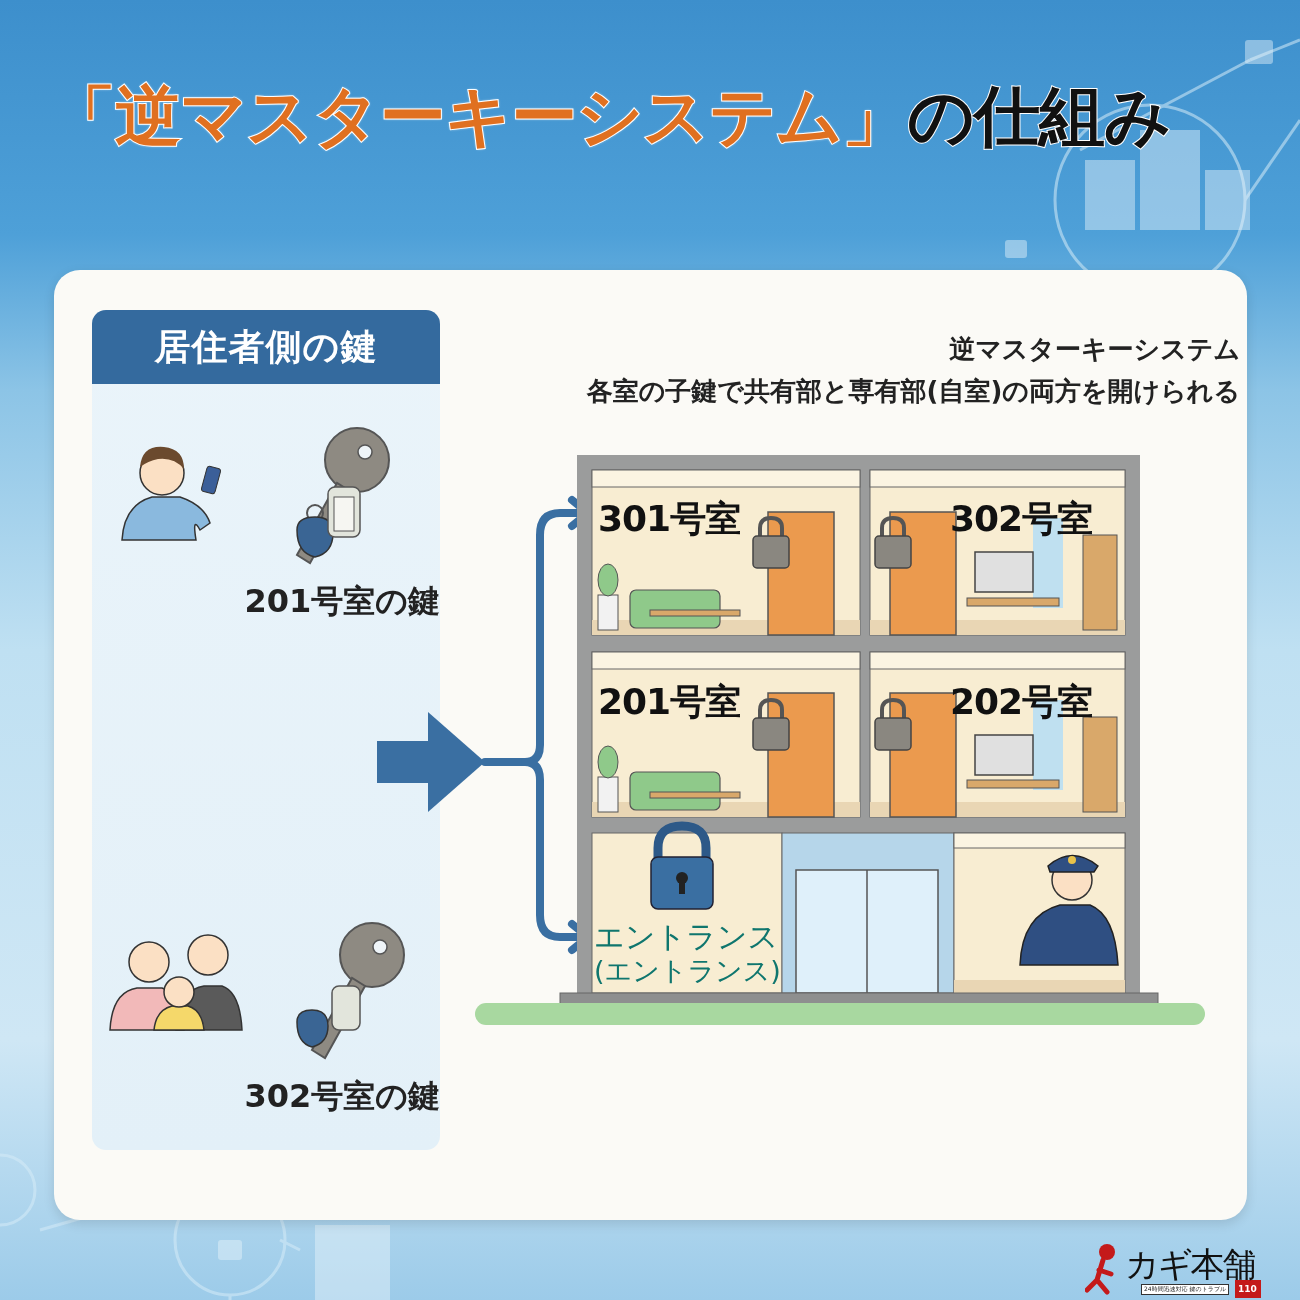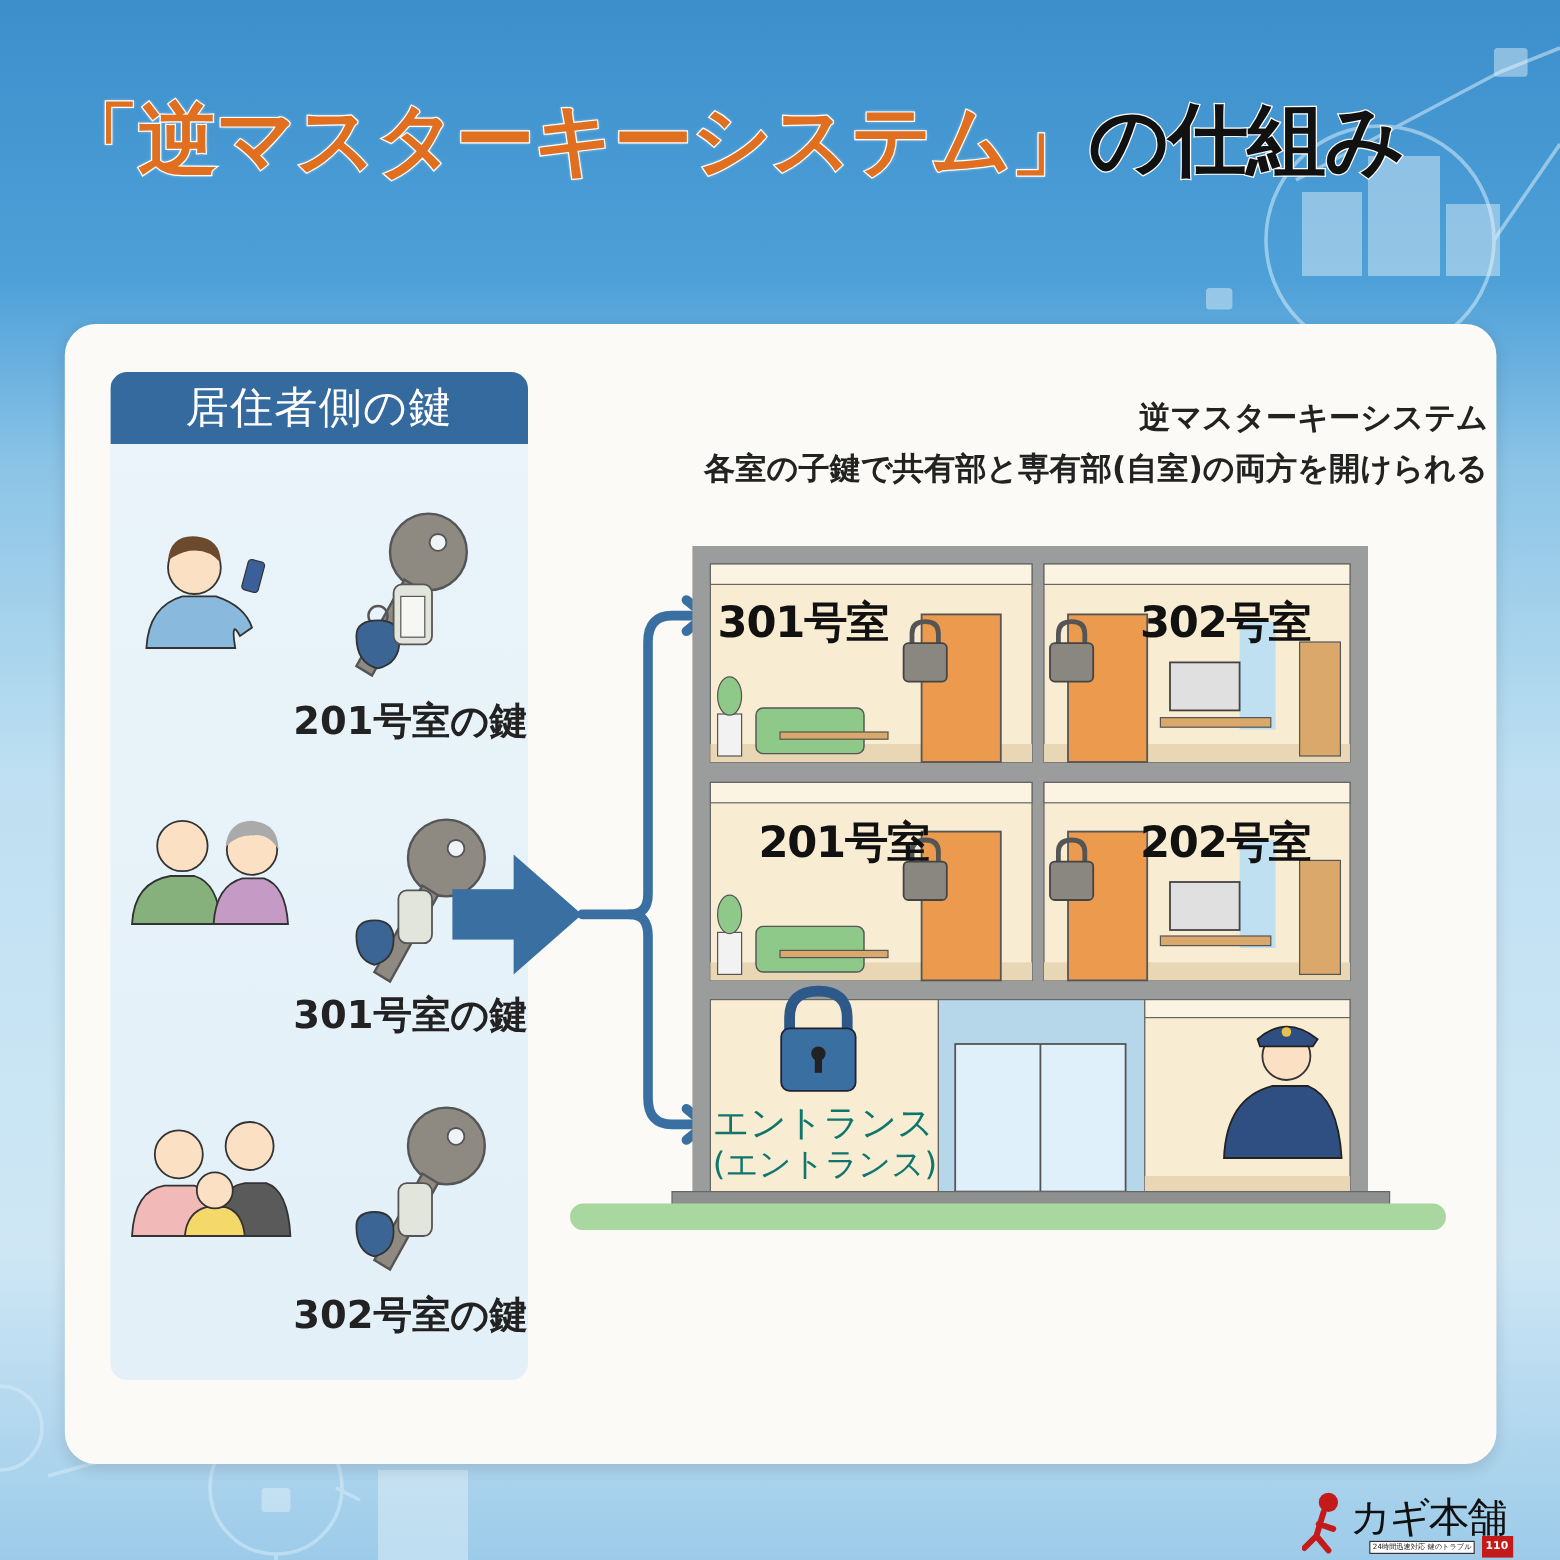--- a/index.html
+++ b/index.html
@@ -4,21 +4,21 @@
 <style>
   *{box-sizing:border-box;margin:0;padding:0}
   body{width:1300px;height:1300px;overflow:hidden;font-family:"DejaVu Sans",sans-serif;position:relative;
     background:linear-gradient(180deg,#3d8fcc 0%,#4ea0d8 18%,#8cc4e6 30%,#bfe0f2 50%,#cfe7f5 80%,#9ccbe9 100%);}
   .bg-decor{position:absolute;inset:0;pointer-events:none}
   .title{position:absolute;left:50px;top:72px;font-size:66px;font-weight:bold;letter-spacing:-1px;white-space:nowrap}
   .title .orange{color:#e07020;-webkit-text-stroke:2px #fff;paint-order:stroke fill;text-shadow:0 0 3px #fff}
   .title .black{color:#111;-webkit-text-stroke:2px #fff;paint-order:stroke fill}
   .card{position:absolute;left:54px;top:270px;width:1193px;height:950px;background:#fbfaf6;border-radius:26px;box-shadow:0 4px 12px rgba(0,0,0,.12)}
   .left-panel{position:absolute;left:92px;top:310px;width:348px;height:840px;background:linear-gradient(180deg,#eaf4fa,#e3f0f8);border-radius:14px;overflow:hidden}
-  .lp-header{height:60px;background:#346a9e;color:#fff;font-size:36px;font-weight:normal;display:flex;align-items:center;justify-content:center;letter-spacing:1px}
+  .lp-header{height:74px;background:#346a9e;color:#fff;font-size:36px;font-weight:bold;display:flex;align-items:center;justify-content:center;letter-spacing:1px}
   .key-item{position:absolute;left:0;width:348px;height:240px}
   .key-label{position:absolute;left:0;width:348px;text-align:right;font-size:32px;font-weight:bold;color:#222}
   .subtitle{position:absolute;left:480px;width:760px;text-align:right;font-size:26px;font-weight:bold;color:#222;line-height:42px;top:328px}
   .room-label{position:absolute;font-size:36px;font-weight:bold;color:#111;letter-spacing:-1px}
   .entr-label{position:absolute;font-size:30px;font-weight:normal;color:#0f766e;line-height:34px}
   .logo{position:absolute;left:1085px;top:1240px;width:180px;height:60px}
 </style>
 </head>
 <body>
 
@@ -71,37 +71,20 @@
       <g>
         <circle cx="223" cy="108" r="8" fill="none" stroke="#555" stroke-width="2"></circle>
         <path d="M205 125 Q205 112 223 112 Q241 112 241 128 Q241 148 223 152 Q205 148 205 125Z" fill="#3a6594" stroke="#333" stroke-width="1.5"></path>
         <rect x="236" y="82" width="32" height="50" rx="7" fill="#e2e5dc" stroke="#555" stroke-width="1.5"></rect>
         <rect x="242" y="92" width="20" height="34" fill="#f6f6f2" stroke="#555" stroke-width="1"></rect>
       </g>
     </svg>
     <div class="key-label" style="top:175px">201号室の鍵</div>
   </div>
 
-  <div class="key-item" style="top:340px">
-    <svg width="348" height="170">
-      <path d="M18 120 Q20 85 50 80 L70 80 Q90 86 92 120 Z" fill="#86b07c" stroke="#333" stroke-width="1.5"></path>
-      <circle cx="60" cy="55" r="21" fill="#fbe0c4" stroke="#333" stroke-width="1.5"></circle>
-      <path d="M86 120 Q88 88 110 82 L128 82 Q146 88 148 120Z" fill="#c59ac4" stroke="#333" stroke-width="1.5"></path>
-      <circle cx="118" cy="58" r="21" fill="#fbe0c4" stroke="#333" stroke-width="1.5"></circle>
-      <path d="M96 56 Q98 34 118 34 Q140 36 140 58 Q132 44 118 46 Q104 46 96 56Z" fill="#aaa"></path>
-      <g transform="translate(225 30)">
-        <circle cx="55" cy="35" r="32" fill="#8e8a82" stroke="#555" stroke-width="2"></circle>
-        <circle cx="63" cy="27" r="7" fill="#eef4f8" stroke="#555" stroke-width="1.5"></circle>
-        <path d="M35 58 L-5 130 L8 138 L48 66 Z" fill="#8e8a82" stroke="#555" stroke-width="2"></path>
-      </g>
-      <path d="M205 130 Q205 117 220 117 Q236 117 236 133 Q236 150 220 154 Q205 150 205 130Z" fill="#3a6594" stroke="#333" stroke-width="1.5"></path>
-      <rect x="240" y="92" width="28" height="44" rx="7" fill="#e2e5dc" stroke="#555" stroke-width="1.5"></rect>
-    </svg>
-    <div class="key-label" style="top:175px">301号室の鍵</div>
-  </div>
 
   <div class="key-item" style="top:590px">
     <svg width="348" height="170">
       <path d="M18 130 Q20 92 45 88 L70 88 Q90 94 92 130Z" fill="#f2b9b9" stroke="#333" stroke-width="1.5"></path>
       <circle cx="57" cy="62" r="20" fill="#fbe0c4" stroke="#333" stroke-width="1.5"></circle>
       <path d="M84 130 Q86 90 112 86 L130 86 Q148 92 150 130Z" fill="#5a5a5a" stroke="#333" stroke-width="1.5"></path>
       <circle cx="116" cy="55" r="20" fill="#fbe0c4" stroke="#333" stroke-width="1.5"></circle>
       <path d="M62 130 Q64 110 80 106 L96 106 Q110 110 112 130Z" fill="#f5d86a" stroke="#333" stroke-width="1.5"></path>
       <circle cx="87" cy="92" r="15" fill="#fbe0c4" stroke="#333" stroke-width="1.5"></circle>
       <g transform="translate(225 20)">
@@ -215,21 +198,21 @@
       <path d="M1048 866 Q1072 845 1098 866 L1094 872 L1050 872Z" fill="#2f4f82" stroke="#222" stroke-width="1.5"></path>
       <circle cx="1072" cy="860" r="4" fill="#e8c24a"></circle>
     </g>
   </g>
   <rect x="560" y="993" width="598" height="16" fill="#8e8f8f" stroke="#666" stroke-width="1"></rect>
   <rect x="475" y="1003" width="730" height="22" rx="11" fill="#a8d8a0"></rect>
 </svg>
 
 <div class="room-label" style="left:598px;top:495px">301号室</div>
 <div class="room-label" style="left:950px;top:495px">302号室</div>
-<div class="room-label" style="left:632px;top:678px">201号室</div>
+<div class="room-label" style="left:598px;top:678px">201号室</div>
 <div class="room-label" style="left:950px;top:678px">202号室</div>
 <div class="entr-label" style="left:594px;top:920px">
   <div>エントランス</div>
   <div style="font-size:27px">(エントランス)</div>
 </div>
 
 <div class="logo">
   <svg width="180" height="60">
     <circle cx="22" cy="12" r="8" fill="#c41a1a"></circle>
     <path d="M18 20 L12 40 L2 50 M14 30 L26 34 M12 40 L22 52" stroke="#c41a1a" stroke-width="5" fill="none" stroke-linecap="round"></path>

